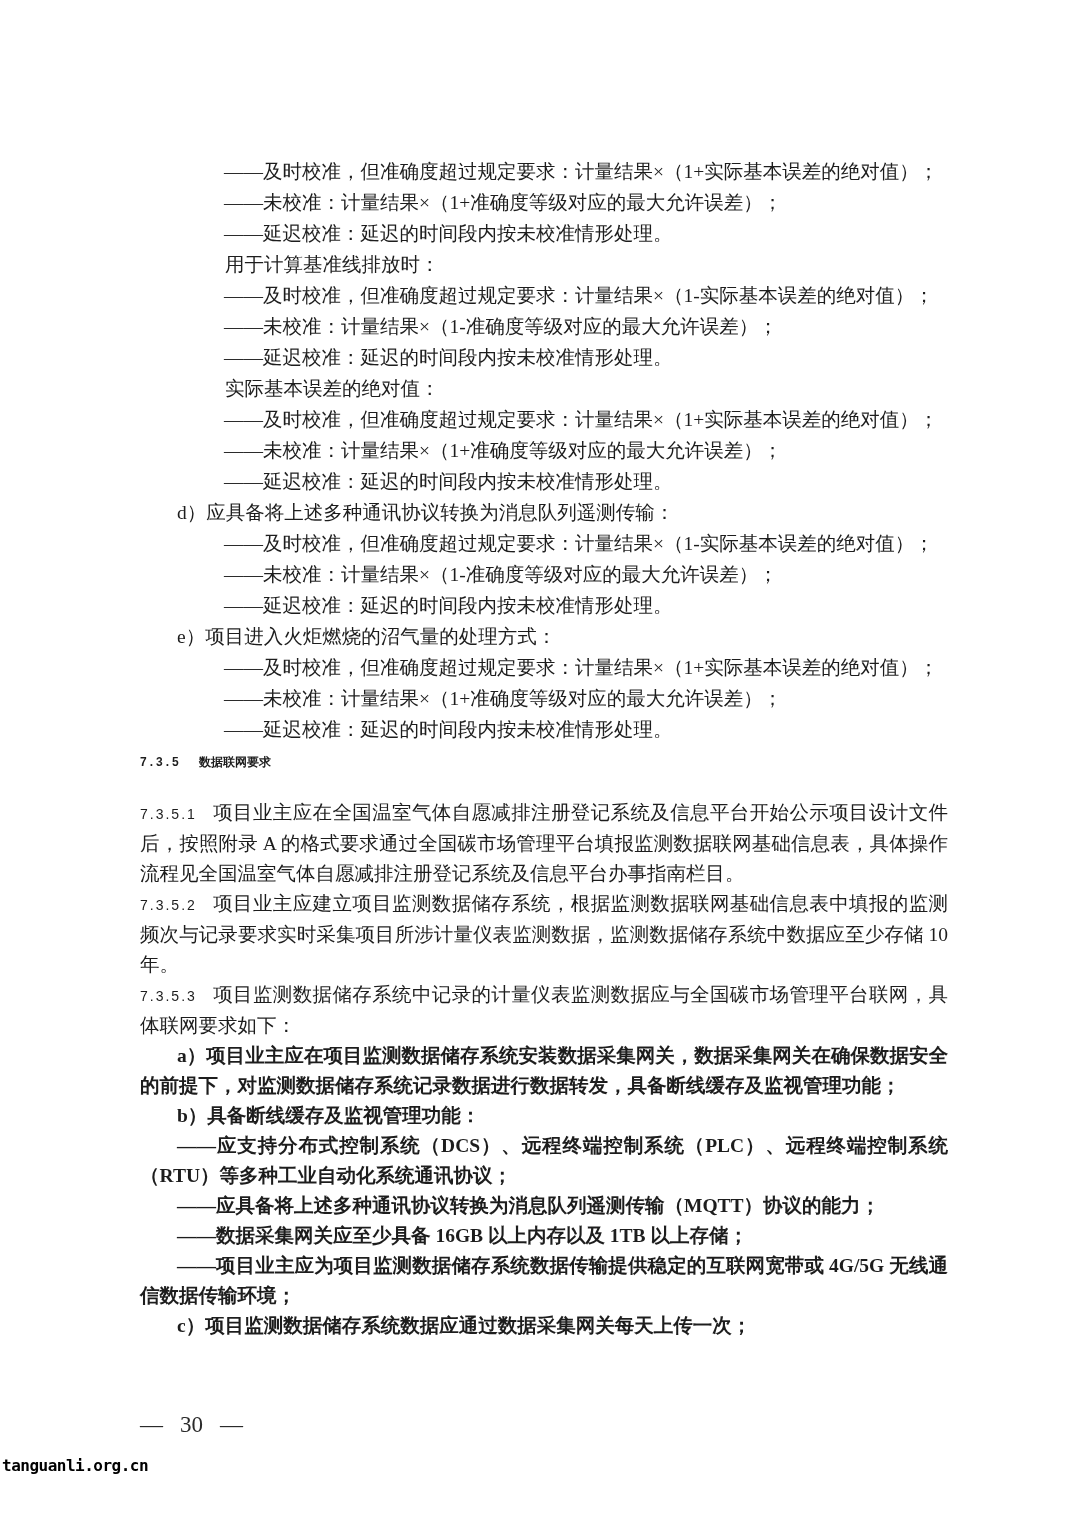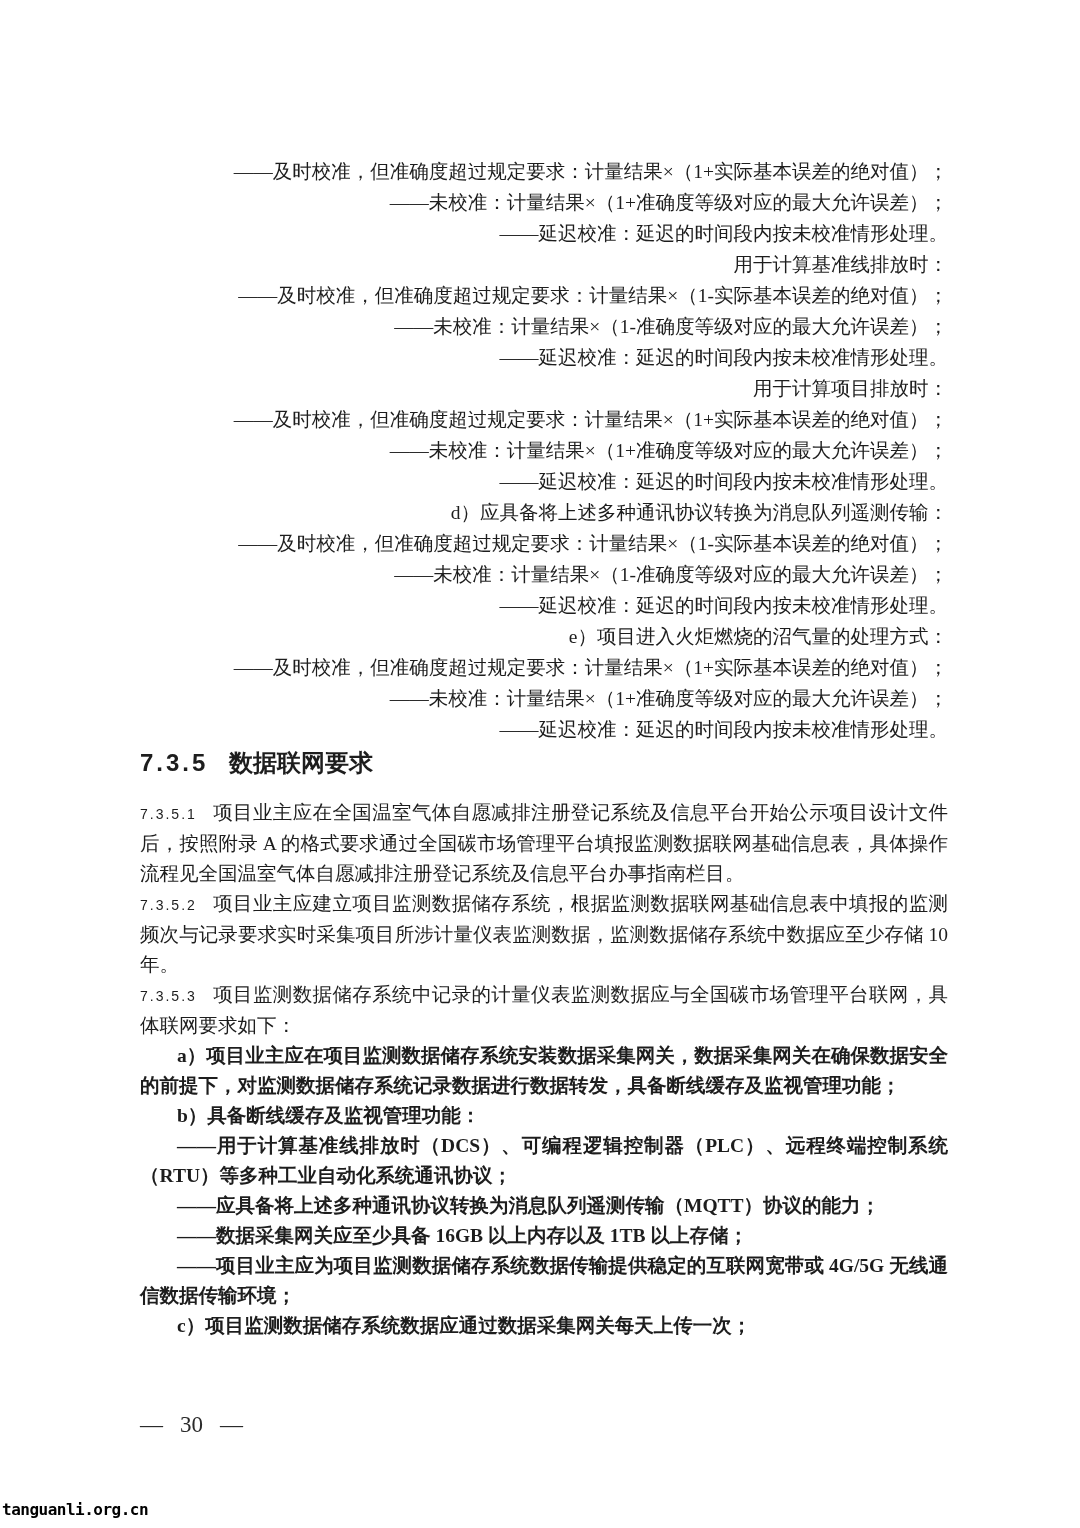--- a/index.html
+++ b/index.html
@@ -12,30 +12,29 @@
   }
   .content{
     position:absolute;
     left:140px;top:156px;width:808px;
     font-family:"Liberation Serif","DejaVu Serif",serif;
     font-size:19.5px;
   }
   .top-block .line{
     line-height:31px;
     white-space:nowrap;
-    text-align:right;
   }
   .ind-d{padding-left:84px;}   
   .ind-i{padding-left:37px;}   
   .ind-s{padding-left:85px;}   
   .heading{
     margin:2px 0 0 0;
     font-family:"Liberation Sans","DejaVu Sans",sans-serif;
     font-weight:bold;
-    font-size:24px;
+    font-size:12px;
     line-height:31px;
   }
   .h-num{letter-spacing:3px;margin-right:14px;}
   .clauses{margin-top:20px;}
   .clauses p{
     margin:0;
     line-height:30px;
     text-align:justify;
   }
   .c-num{
@@ -49,21 +48,21 @@
   .footer{
     position:absolute;
     left:140px;top:1412px;
     display:flex;align-items:center;gap:17px;
     font-family:"Liberation Serif","DejaVu Serif",serif;
     font-size:23px;
     color:#2a2a2a;
   }
   .watermark{
     position:absolute;
-    left:2px;top:1500px;
+    left:2px;top:1456px;
     font-family:"DejaVu Sans Mono",monospace;
     font-weight:bold;
     font-size:16px;
     letter-spacing:-0.5px;
     color:#000;
   }
 </style>
 </head>
 <body>
 
@@ -72,21 +71,21 @@
   <div class="content">
 
     <div class="top-block">
       <div class="line ind-d">——及时校准，但准确度超过规定要求：计量结果×（1+实际基本误差的绝对值）；</div>
       <div class="line ind-d">——未校准：计量结果×（1+准确度等级对应的最大允许误差）；</div>
       <div class="line ind-d">——延迟校准：延迟的时间段内按未校准情形处理。</div>
       <div class="line ind-s">用于计算基准线排放时：</div>
       <div class="line ind-d">——及时校准，但准确度超过规定要求：计量结果×（1-实际基本误差的绝对值）；</div>
       <div class="line ind-d">——未校准：计量结果×（1-准确度等级对应的最大允许误差）；</div>
       <div class="line ind-d">——延迟校准：延迟的时间段内按未校准情形处理。</div>
-      <div class="line ind-s">用于计算项目排放时：</div>
+      <div class="line ind-s">实际基本误差的绝对值：</div>
       <div class="line ind-d">——及时校准，但准确度超过规定要求：计量结果×（1+实际基本误差的绝对值）；</div>
       <div class="line ind-d">——未校准：计量结果×（1+准确度等级对应的最大允许误差）；</div>
       <div class="line ind-d">——延迟校准：延迟的时间段内按未校准情形处理。</div>
       <div class="line ind-i">d）应具备将上述多种通讯协议转换为消息队列遥测传输：</div>
       <div class="line ind-d">——及时校准，但准确度超过规定要求：计量结果×（1-实际基本误差的绝对值）；</div>
       <div class="line ind-d">——未校准：计量结果×（1-准确度等级对应的最大允许误差）；</div>
       <div class="line ind-d">——延迟校准：延迟的时间段内按未校准情形处理。</div>
       <div class="line ind-i">e）项目进入火炬燃烧的沼气量的处理方式：</div>
       <div class="line ind-d">——及时校准，但准确度超过规定要求：计量结果×（1+实际基本误差的绝对值）；</div>
       <div class="line ind-d">——未校准：计量结果×（1+准确度等级对应的最大允许误差）；</div>
@@ -104,21 +103,21 @@
       </p>
       <p>
         <span class="c-num">7.3.5.2</span><span>项目业主应建立项目监测数据储存系统，根据监测数据联网基础信息表中填报的监测频次与记录要求实时采集项目所涉计量仪表监测数据，监测数据储存系统中数据应至少存储 10 年。</span>
       </p>
       <p>
         <span class="c-num">7.3.5.3</span><span>项目监测数据储存系统中记录的计量仪表监测数据应与全国碳市场管理平台联网，具体联网要求如下：</span>
       </p>
 
       <p class="hang">a）项目业主应在项目监测数据储存系统安装数据采集网关，数据采集网关在确保数据安全的前提下，对监测数据储存系统记录数据进行数据转发，具备断线缓存及监视管理功能；</p>
       <p class="hang">b）具备断线缓存及监视管理功能：</p>
-      <p class="hang">——用于计算基准线排放时（DCS）、可编程逻辑控制器（PLC）、远程终端控制系统（RTU）等多种工业自动化系统通讯协议；</p>
+      <p class="hang">——应支持分布式控制系统（DCS）、远程终端控制系统（PLC）、远程终端控制系统（RTU）等多种工业自动化系统通讯协议；</p>
       <p class="hang">——应具备将上述多种通讯协议转换为消息队列遥测传输（MQTT）协议的能力；</p>
       <p class="hang">——数据采集网关应至少具备 16GB 以上内存以及 1TB 以上存储；</p>
       <p class="hang">——项目业主应为项目监测数据储存系统数据传输提供稳定的互联网宽带或 4G/5G 无线通信数据传输环境；</p>
       <p class="hang">c）项目监测数据储存系统数据应通过数据采集网关每天上传一次；</p>
     </div>
 
   </div>
 
   <div class="footer">
     <span>—</span>

